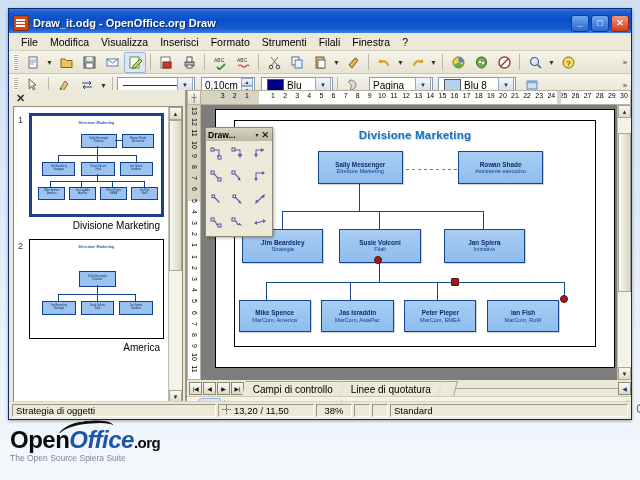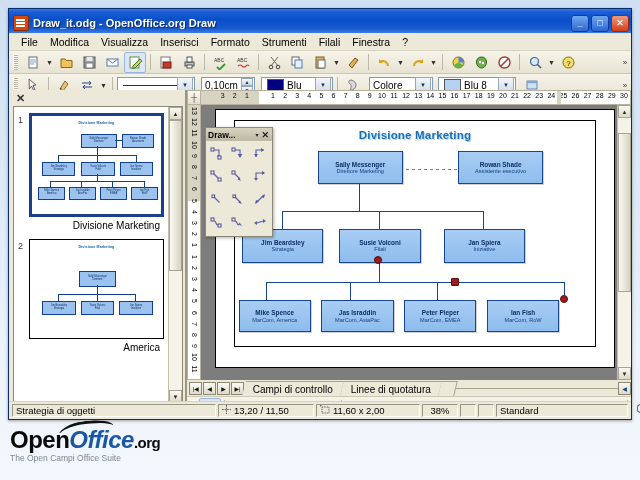--- a/index.html
+++ b/index.html
@@ -381,21 +381,21 @@
         <div class="arrow">▼</div>
       </div>
       <div class="tsep"></div>
       <div class="tbtn">
         <svg class="ic" width="14" height="14" viewBox="0 0 14 14">
             <path d="M4 2c3 0 6 2 6 5s-3 5-5 5 1-3 0-5-4-2-1-5z" fill="#d9d9d9" stroke="#555" stroke-width=".7"></path>
           </svg>
       </div>
       <div style="width:3px;"></div>
       <div class="combo" style="width:64px;">
-        <div class="txt">Colore</div>
+        <div class="txt">Pagina</div>
         <div class="arrow">▼</div>
       </div>
       <div style="width:3px;"></div>
       <div class="combo" style="width:78px;">
         <div class="swatch" id="fillswatch" style="background: rgb(180, 210, 240);"></div>
         <div class="txt">Blu 8</div>
         <div class="arrow">▼</div>
       </div>
       <div style="width:3px;"></div>
       <div class="tbtn">
@@ -797,29 +797,20 @@
     <div id="status" style="position:absolute;left:0;right:0;bottom:0;">
       <div class="sf" style="width:204px;">Strategia di oggetti</div>
       <div class="sf" style="width:96px;">
         <span style="margin-right:3px;">
           <svg width="9" height="9" viewBox="0 0 9 9">
               <path d="M4.5 0v9M0 4.5h9" stroke="#333" stroke-width=".8" stroke-dasharray="1.6 1"></path>
             </svg>
         </span>
         <span>13,20 / 11,50</span>
       </div>
-      <div class="sf" style="width:104px;">
-        <span style="margin-right:3px;">
-          <svg width="10" height="9" viewBox="0 0 10 9">
-              <rect x="2" y="2" width="7" height="6" fill="none" stroke="#333" stroke-width=".7" stroke-dasharray="1.4 .9"></rect>
-              <path d="M0 0h2M0 0v2" stroke="#333" stroke-width=".8"></path>
-            </svg>
-        </span>
-        <span>11,60 x 2,00</span>
-      </div>
       <div class="sf" style="width:36px;justify-content:center;">38%</div>
       <div class="sf" style="width:16px;"></div>
       <div class="sf" style="width:16px;"></div>
       <div class="sf" style="flex:1;">Standard</div>
     </div>
 
     <div id="conntool" style="position:absolute;left:196px;top:118px;width:66px;height:108px;
                 background:#ece9d8;border:1px solid #8d8977;box-shadow:1px 1px 3px rgba(0,0,0,.3);">
       <div style="height:13px;background:linear-gradient(180deg,#d7d3c1,#bdb8a3);display:flex;align-items:center;padding:0 2px;">
         <div style="flex:1;font-size:8.5px;font-weight:bold;color:#000;white-space:nowrap;overflow:hidden;">Draw...</div>
@@ -914,18 +905,18 @@
     </div>
 
   </div>
 
   <div id="brand">
     <div id="oo-logo">
       <div class="gull"></div>
       <div class="oo-word">
         <span class="b">Open</span><span class="u">Office</span><span class="org">.org</span>
       </div>
-      <div class="oo-tag">The Open Campi Office Suite</div>
+      <div class="oo-tag">The Open Source Spiera Suite</div>
     </div>
 
   </div>
 
 </div>
 
 </body></html>

